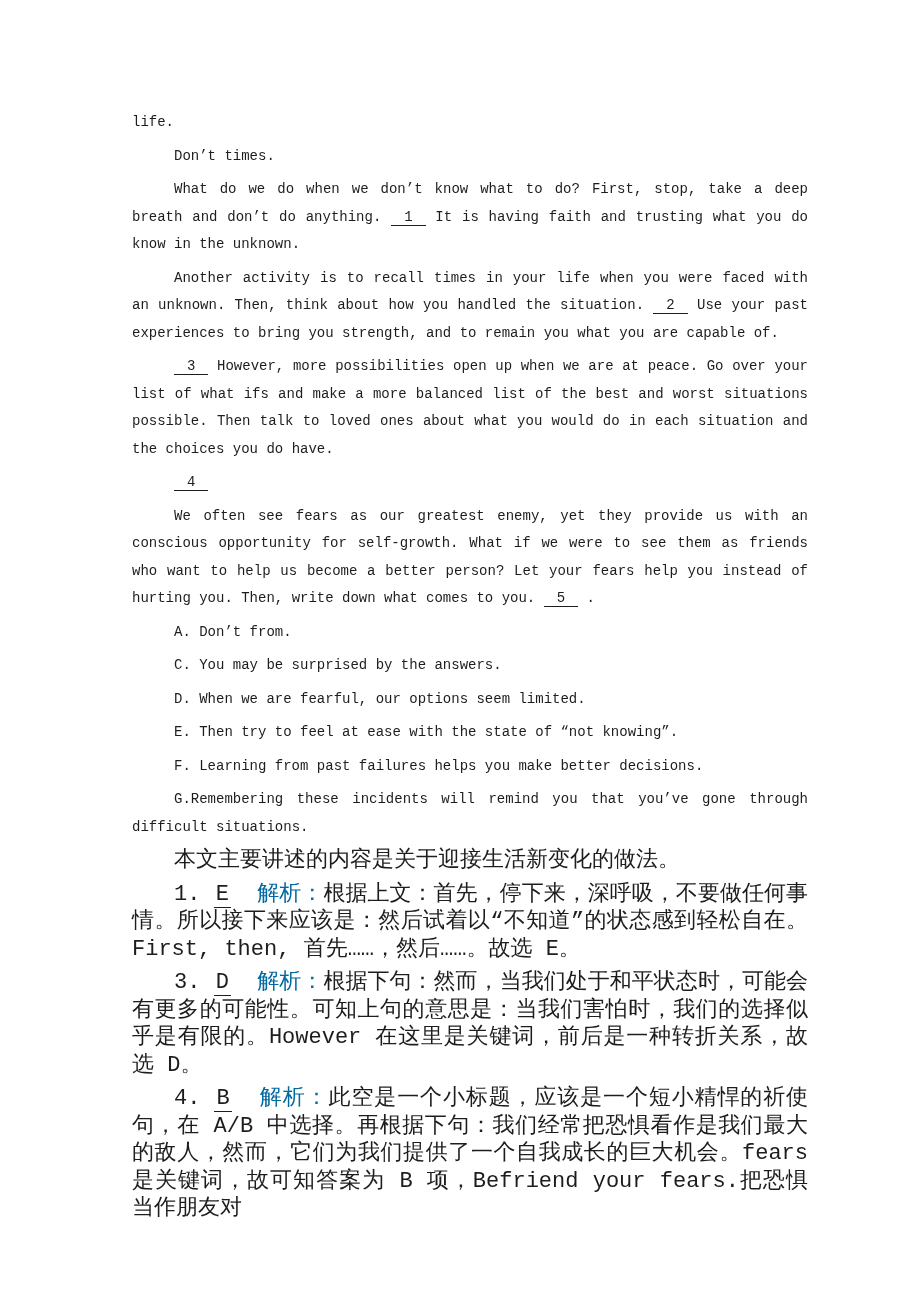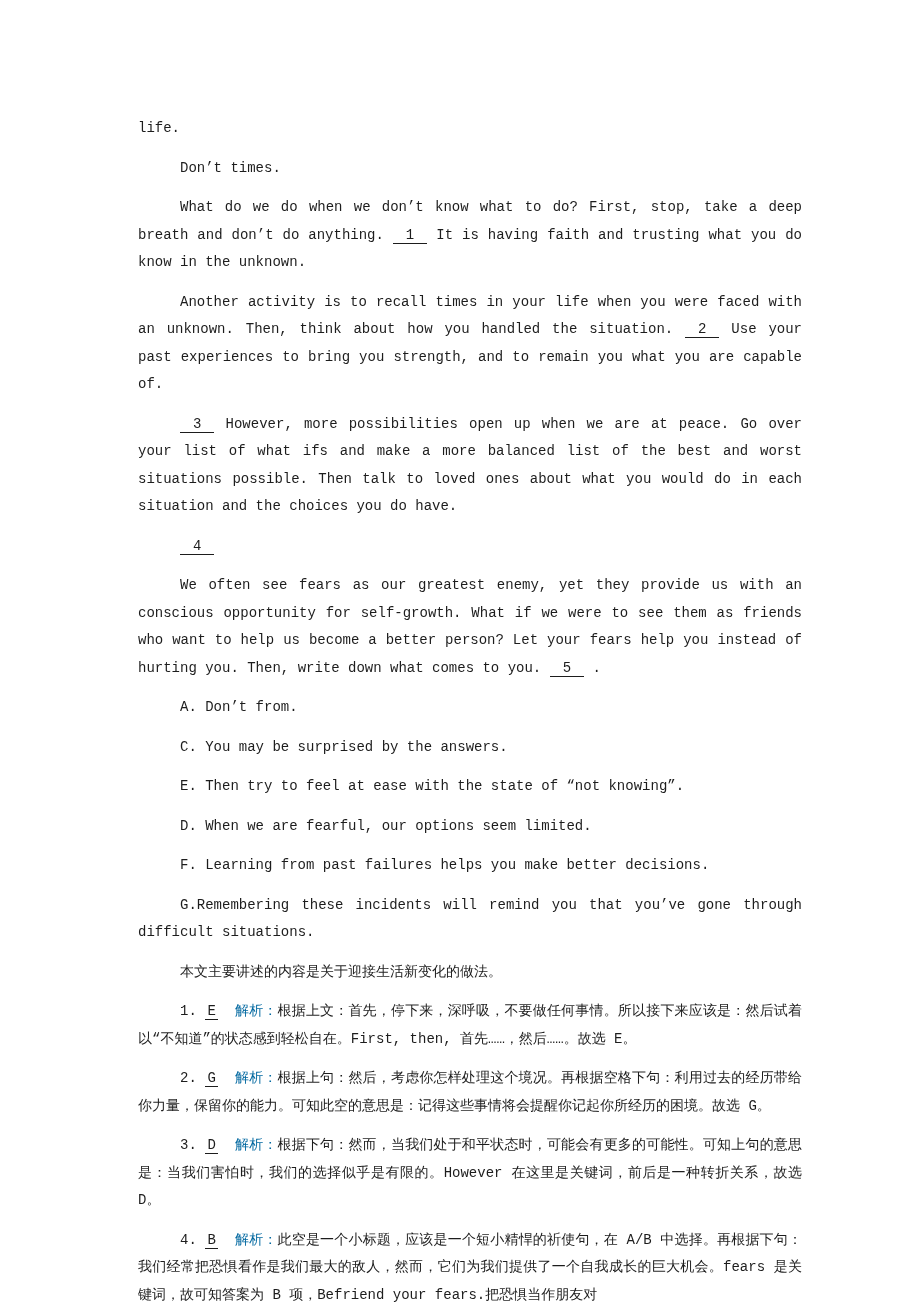--- a/index.html
+++ b/index.html
@@ -12,30 +12,30 @@
     font-family: "Liberation Mono", "DejaVu Sans Mono", monospace;
   }
   .page {
     box-sizing: border-box;
     width: 920px;
     height: 1302px;
     padding: 103px 106px 40px 126px;
     background: #ffffff;
   }
   .para {
-    margin: 12px;
+    margin: 6px;
     text-align: justify;
     font-family: "Liberation Mono", "DejaVu Sans Mono", monospace;
     font-size: 14px;
     line-height: 27.5px;
     color: #1d1d1d;
     letter-spacing: 0;
   }
   .para.indent { text-indent: 42px; }
-  .para.cn { font-size: 14px; }
+  .para.cn { font-size: 22px; }
   .blank {
     border-bottom: 1.5px solid #1d1d1d;
     padding: 0 13px;
   }
   .answer {
     border-bottom: 1.5px solid #1d1d1d;
     padding: 0 2px;
   }
   .analysis-label { color: #0369a1; }
 </style>
@@ -46,23 +46,22 @@
   <main>
       <p class="para"><span>life.</span></p>
       <p class="para indent"><span>Don’t times.</span></p>
       <p class="para indent"><span>What do we do when we don’t know what to do? First, stop, take a deep breath and don’t do anything. </span><span class="blank">1</span><span> It is having faith and trusting what you do know in the unknown.</span></p>
       <p class="para indent"><span>Another activity is to recall times in your life when you were faced with an unknown. Then, think about how you handled the situation. </span><span class="blank">2</span><span> Use your past experiences to bring you strength, and to remain you what you are capable of.</span></p>
       <p class="para indent"><span class="blank">3</span><span> However, more possibilities open up when we are at peace. Go over your list of what ifs and make a more balanced list of the best and worst situations possible. Then talk to loved ones about what you would do in each situation and the choices you do have.</span></p>
       <p class="para indent"><span class="blank">4</span></p>
       <p class="para indent"><span>We often see fears as our greatest enemy, yet they provide us with an conscious opportunity for self-growth. What if we were to see them as friends who want to help us become a better person? Let your fears help you instead of hurting you. Then, write down what comes to you. </span><span class="blank">5</span><span> .</span></p>
       <p class="para indent"><span>A. Don’t from.</span></p>
       <p class="para indent"><span>C. You may be surprised by the answers.</span></p>
+      <p class="para indent"><span>D. When we are fearful, our options seem limited.</span></p>
       <p class="para indent"><span>E. Then try to feel at ease with the state of “not knowing”.</span></p>
-      <p class="para indent"><span>D. When we are fearful, our options seem limited.</span></p>
       <p class="para indent"><span>F. Learning from past failures helps you make better decisions.</span></p>
       <p class="para indent"><span>G.Remembering these incidents will remind you that you’ve gone through difficult situations.</span></p>
       <p class="para indent cn"><span>本文主要讲述的内容是关于迎接生活新变化的做法。</span></p>
       <p class="para indent cn"><span>1. </span><span class="answer">E</span><span>&nbsp; </span><span class="analysis-label">解析：</span><span>根据上文：首先，停下来，深呼吸，不要做任何事情。所以接下来应该是：然后试着以“不知道”的状态感到轻松自在。First, then, 首先……，然后……。故选 E。</span></p>
-      <p class="para indent cn"><span>2. </span><span class="answer">G</span><span>&nbsp; </span><span class="analysis-label">解析：</span><span>根据上句：然后，考虑你怎样处理这个境况。再根据空格下句：利用过去的经历带给你力量，保留你的能力。可知此空的意思是：记得这些事情将会提醒你记起你所经历的困境。故选 G。</span></p>
       <p class="para indent cn"><span>3. </span><span class="answer">D</span><span>&nbsp; </span><span class="analysis-label">解析：</span><span>根据下句：然而，当我们处于和平状态时，可能会有更多的可能性。可知上句的意思是：当我们害怕时，我们的选择似乎是有限的。However 在这里是关键词，前后是一种转折关系，故选 D。</span></p>
       <p class="para indent cn"><span>4. </span><span class="answer">B</span><span>&nbsp; </span><span class="analysis-label">解析：</span><span>此空是一个小标题，应该是一个短小精悍的祈使句，在 A/B 中选择。再根据下句：我们经常把恐惧看作是我们最大的敌人，然而，它们为我们提供了一个自我成长的巨大机会。fears 是关键词，故可知答案为 B 项，Befriend your fears.把恐惧当作朋友对</span></p>
     </main>
 </div>
 
 </body></html>

